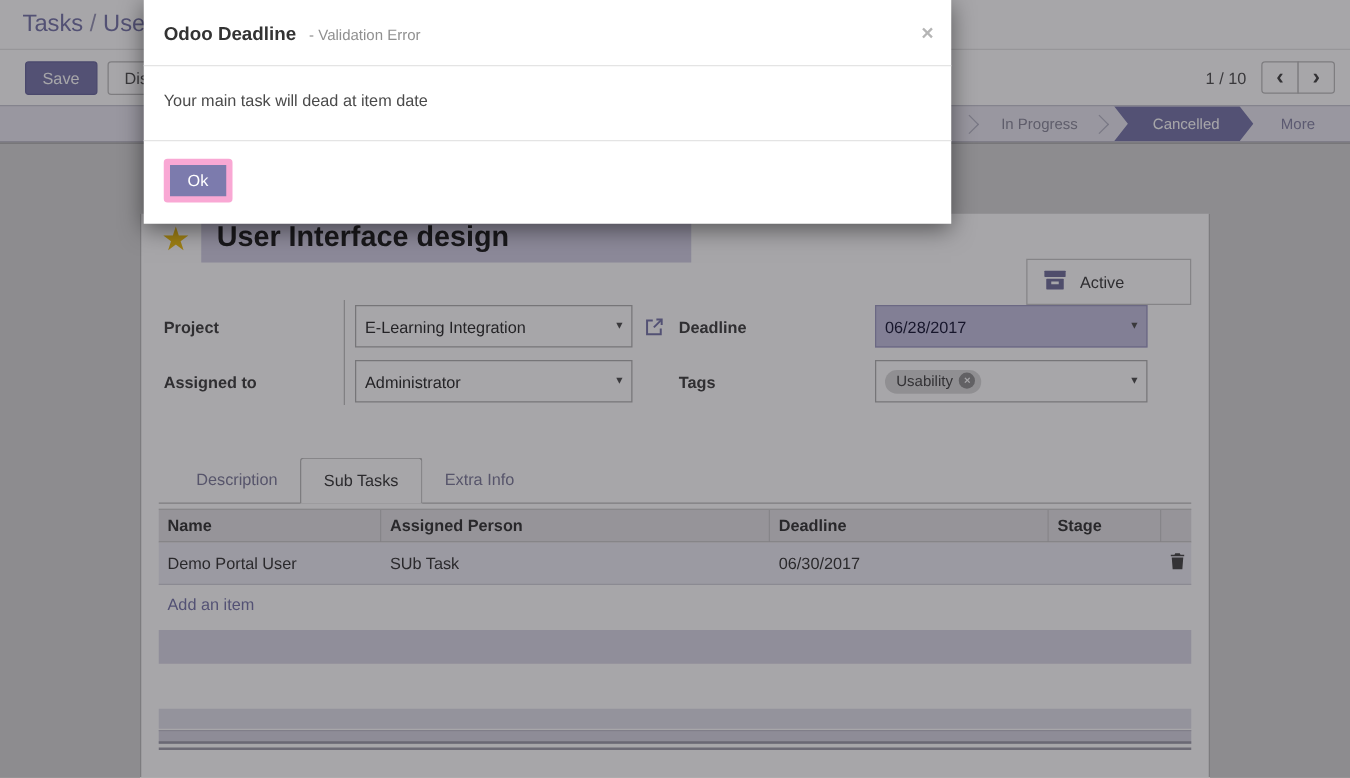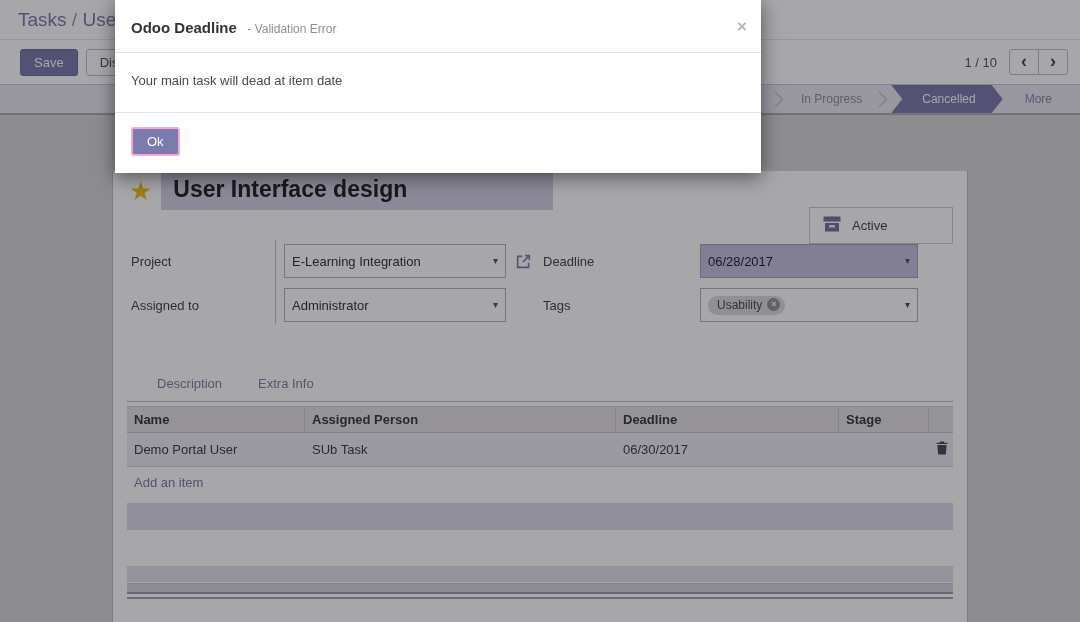--- a/index.html
+++ b/index.html
@@ -32,30 +32,30 @@
   .stage-sep { width:11px; height:11px; border-top:1px solid #b7b6c6; border-right:1px solid #b7b6c6; transform:rotate(45deg); align-self:center; margin:0 2px 0 -6px; }
   .stage.active { background:#7c7bad; color:#fff;
     clip-path: polygon(0 0, calc(100% - 11px) 0, 100% 50%, calc(100% - 11px) 100%, 0 100%, 11px 50%);
     padding:0 27px 0 31px; margin-left:4px; }
   .stage.more { color:#8a88a8; padding:0 16px 0 22px; }
 
   
   .content { position:relative; height:508px; background:#d6d6d6; border-top:1px solid #a9a9a9; }
   .sheet { position:relative; width:856px; min-height:496px; margin:0 auto; background:#fff; border:1px solid #bdbdbd; border-top:none; padding:0 14px; }
 
-  .active-btn { position:absolute; top:36px; right:14px; width:144px; height:37px; border:1px solid #cacaca; background:#fff; display:flex; align-items:center; gap:10px; padding:0 12px; font-size:13px; color:#444; cursor:pointer; }
+  .active-btn { position:absolute; top:36px; right:14px; width:132px; height:37px; border:1px solid #cacaca; background:#fff; display:flex; align-items:center; gap:10px; padding:0 12px; font-size:13px; color:#444; cursor:pointer; }
 
   .title-row { display:flex; align-items:center; gap:9px; margin-top:56px; padding-left:2px; }
   .star { font-size:26px; color:#eec117; line-height:1; cursor:pointer; }
   .doc-title { font-size:23px; font-weight:bold; color:#222; background:#d5d2e6; padding:5px 12px 7px; width:392px; }
 
   .form-area { position:relative; margin-top:34px; padding-left:4px; }
   .vsep { position:absolute; left:148px; top:-4px; height:84px; border-left:1px solid #c4c4c4; }
   .form-row { display:flex; align-items:center; margin-bottom:10px; }
-  .flabel { width:153px; font-size:13px; font-weight:normal; color:#454545; }
+  .flabel { width:153px; font-size:13px; font-weight:bold; color:#454545; }
   .flabel2 { width:157px; }
   .fld { width:222px; height:26px; border:1px solid #b3b3b3; background:#fff; display:flex; align-items:center; justify-content:space-between; padding:16px 7px; font-size:13px; color:#333; cursor:pointer; }
   .fld2 { width:218px; }
   .fld.sel { background:#c6c3e0; border-color:#a19ec4; color:#1d1d3a; }
   .caret { font-size:10px; color:#555; line-height:1; }
   .ext-slot { width:37px; display:flex; align-items:center; padding-left:9px; }
   .tag-pill { background:#dcdcdc; border-radius:10px; font-size:12px; color:#4a4a4a; padding:2px 5px 3px 9px; display:flex; align-items:flex-start; gap:5px; }
   .tag-x { width:13px; height:13px; border-radius:50%; background:#939393; color:#fff; font-size:9px; line-height:13px; text-align:center; font-weight:bold; cursor:pointer; }
 
   .tabs { display:flex; margin-top:44px; border-bottom:1px solid #bdbdbd; padding-left:12px; }
@@ -81,21 +81,21 @@
 
   
   .backdrop { position:absolute; inset:0; background:rgba(10,8,18,0.36); z-index:10; }
   .modal { position:absolute; left:115px; top:0; width:646px; background:#fff; z-index:20; box-shadow:0 4px 18px rgba(0,0,0,0.5); }
   .modal-header { position:relative; padding:19px 16px 15px; border-bottom:1px solid #e4e4e4; }
   .modal-title { font-size:15px; font-weight:bold; color:#333; }
   .modal-subtitle { font-size:12px; color:#909090; margin-left:6px; }
   .modal-close { position:absolute; right:14px; top:18px; color:#b5b5b5; font-size:17px; font-weight:bold; line-height:1; cursor:pointer; }
   .modal-body { padding:20px 16px 24px; font-size:13px; color:#4a4a4a; border-bottom:1px solid #e4e4e4; }
   .modal-footer { padding:14px 16px 17px; }
-  .ok-btn { background:#7c7bad; border:2px solid #f9a8d4; color:#fff; font-size:13px; padding:5px 14px; border-radius:3px; font-family:inherit; cursor:pointer; }
+  .ok-btn { background:#7c7bad; border:5px solid #f9a8d4; color:#fff; font-size:13px; padding:5px 14px; border-radius:3px; font-family:inherit; cursor:pointer; }
 </style>
 </head>
 <body>
 
 <div class="screen">
 
   <div class="page">
 
     <div class="topbar">
       <div class="breadcrumb">
@@ -190,20 +190,21 @@
                 <span>Usability</span>
                 <span class="tag-x">×</span>
               </span>
               <span class="caret">▾</span>
             </div>
           </div>
         </div>
 
         <div class="tabs">
           <div class="tab">Description</div>
+          <div class="tab active">Sub Tasks</div>
           <div class="tab">Extra Info</div>
         </div>
 
         <div class="sheet-table">
           <div class="trow thead">
             <div class="tcell">Name</div>
             <div class="tcell">Assigned Person</div>
             <div class="tcell">Deadline</div>
             <div class="tcell">Stage</div>
             <div class="tcell"></div>

